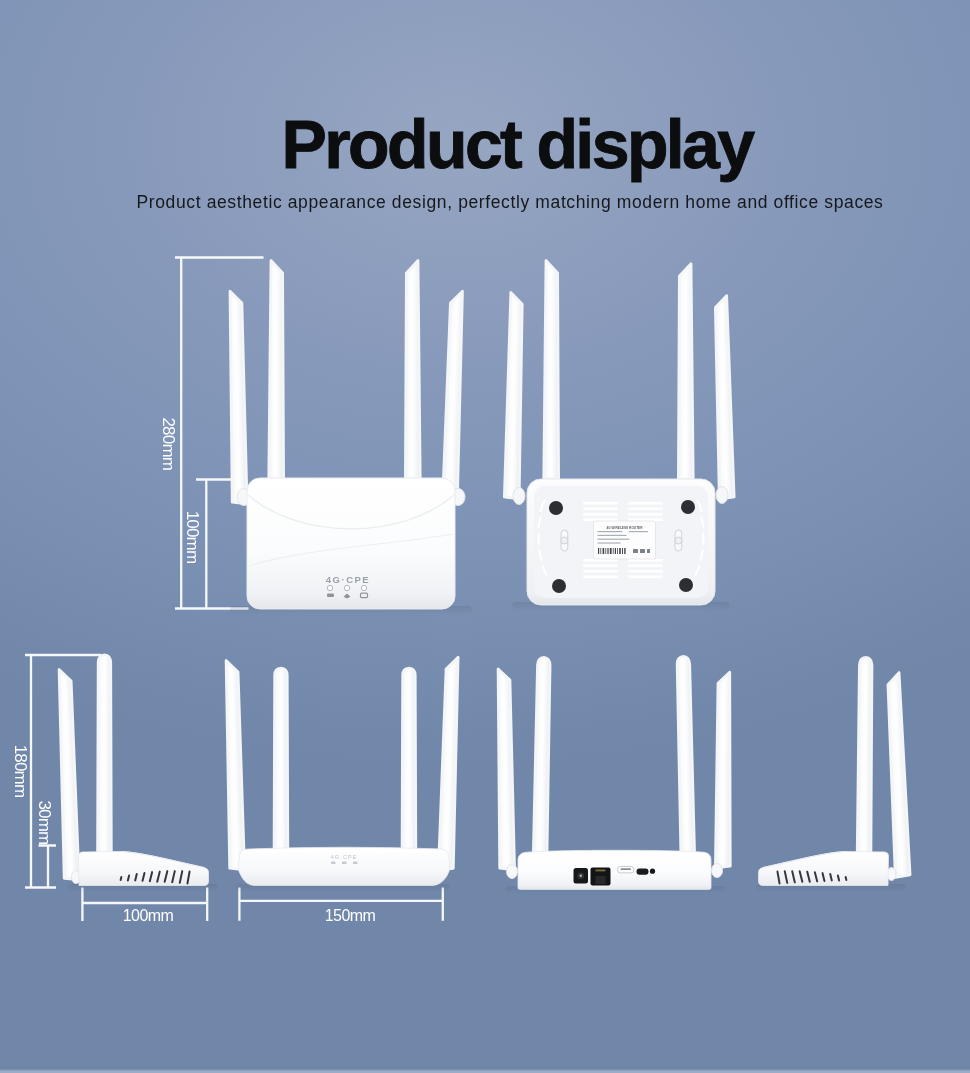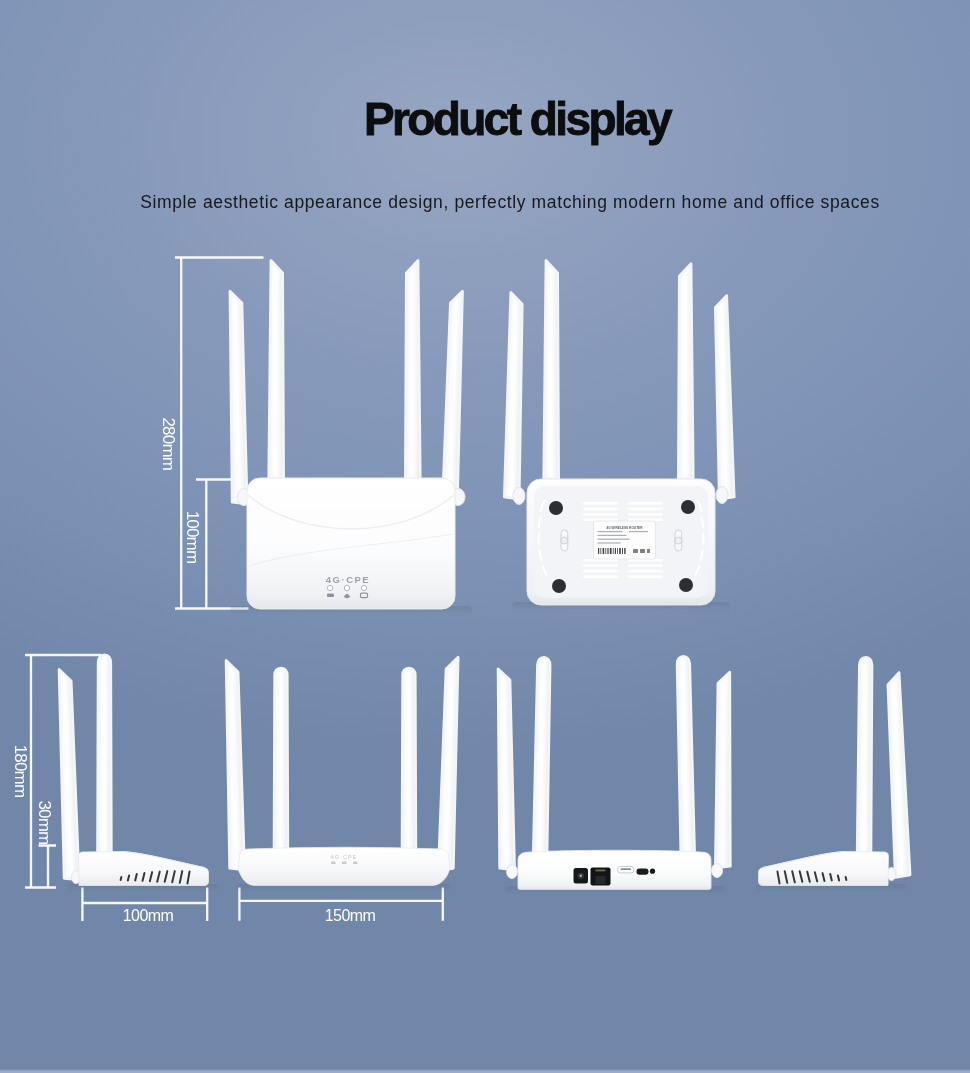--- a/index.html
+++ b/index.html
@@ -2,31 +2,31 @@
 <html><head>
 <meta charset="utf-8">
 <style>
   html,body{margin:0;padding:0;}
   #page{position:relative;width:970px;height:1073px;overflow:hidden;
     font-family:"Liberation Sans",sans-serif;
     background:
       linear-gradient(180deg, rgba(0,0,0,0) 1066px, rgba(95,115,145,.18) 1068px, rgba(110,130,158,.12) 1069px, rgba(178,192,213,.6) 1071px, rgba(182,196,216,.62) 1073px),
       radial-gradient(900px 640px at 47% 13%, #96a6c2 0%, #8a9bbc 30%, #8095b7 54%, #7a90b2 74%, #7288ab 94%, #7187a9 100%);
   }
-  #title{position:absolute;left:517px;top:92px;transform:translateX(-50%);
-    font-size:46px;font-weight:bold;color:#0c0d0f;letter-spacing:-2.6px;-webkit-text-stroke:0.9px #0c0d0f;white-space:nowrap;}
+  #title{position:absolute;left:517px;top:105px;transform:translateX(-50%);
+    font-size:68px;font-weight:bold;color:#0c0d0f;letter-spacing:-2.6px;-webkit-text-stroke:0.9px #0c0d0f;white-space:nowrap;}
   #sub{position:absolute;left:510px;top:192px;transform:translateX(-50%);
     font-size:17.5px;color:#16181c;letter-spacing:0.62px;white-space:nowrap;}
   svg{position:absolute;left:0;top:0;}
 </style>
 </head>
 <body>
 <div id="page">
   <div id="title">Product display</div>
-  <div id="sub">Simple aesthetic appearance design, perfectly matching modern home and office spaces</div>
+  <div id="sub">Product aesthetic appearance design, perfectly matching modern home and office spaces</div>
   <svg width="970" height="1073" viewBox="0 0 970 1073">
     <defs>
       <linearGradient id="antG" x1="0" y1="0" x2="1" y2="0">
         <stop offset="0" stop-color="#edf0f3"></stop>
         <stop offset="0.22" stop-color="#fafbfc"></stop>
         <stop offset="0.5" stop-color="#ffffff"></stop>
         <stop offset="0.78" stop-color="#f3f5f7"></stop>
         <stop offset="1" stop-color="#e5e9ed"></stop>
       </linearGradient>
       <linearGradient id="bodyG" x1="0" y1="0" x2="0" y2="1">

